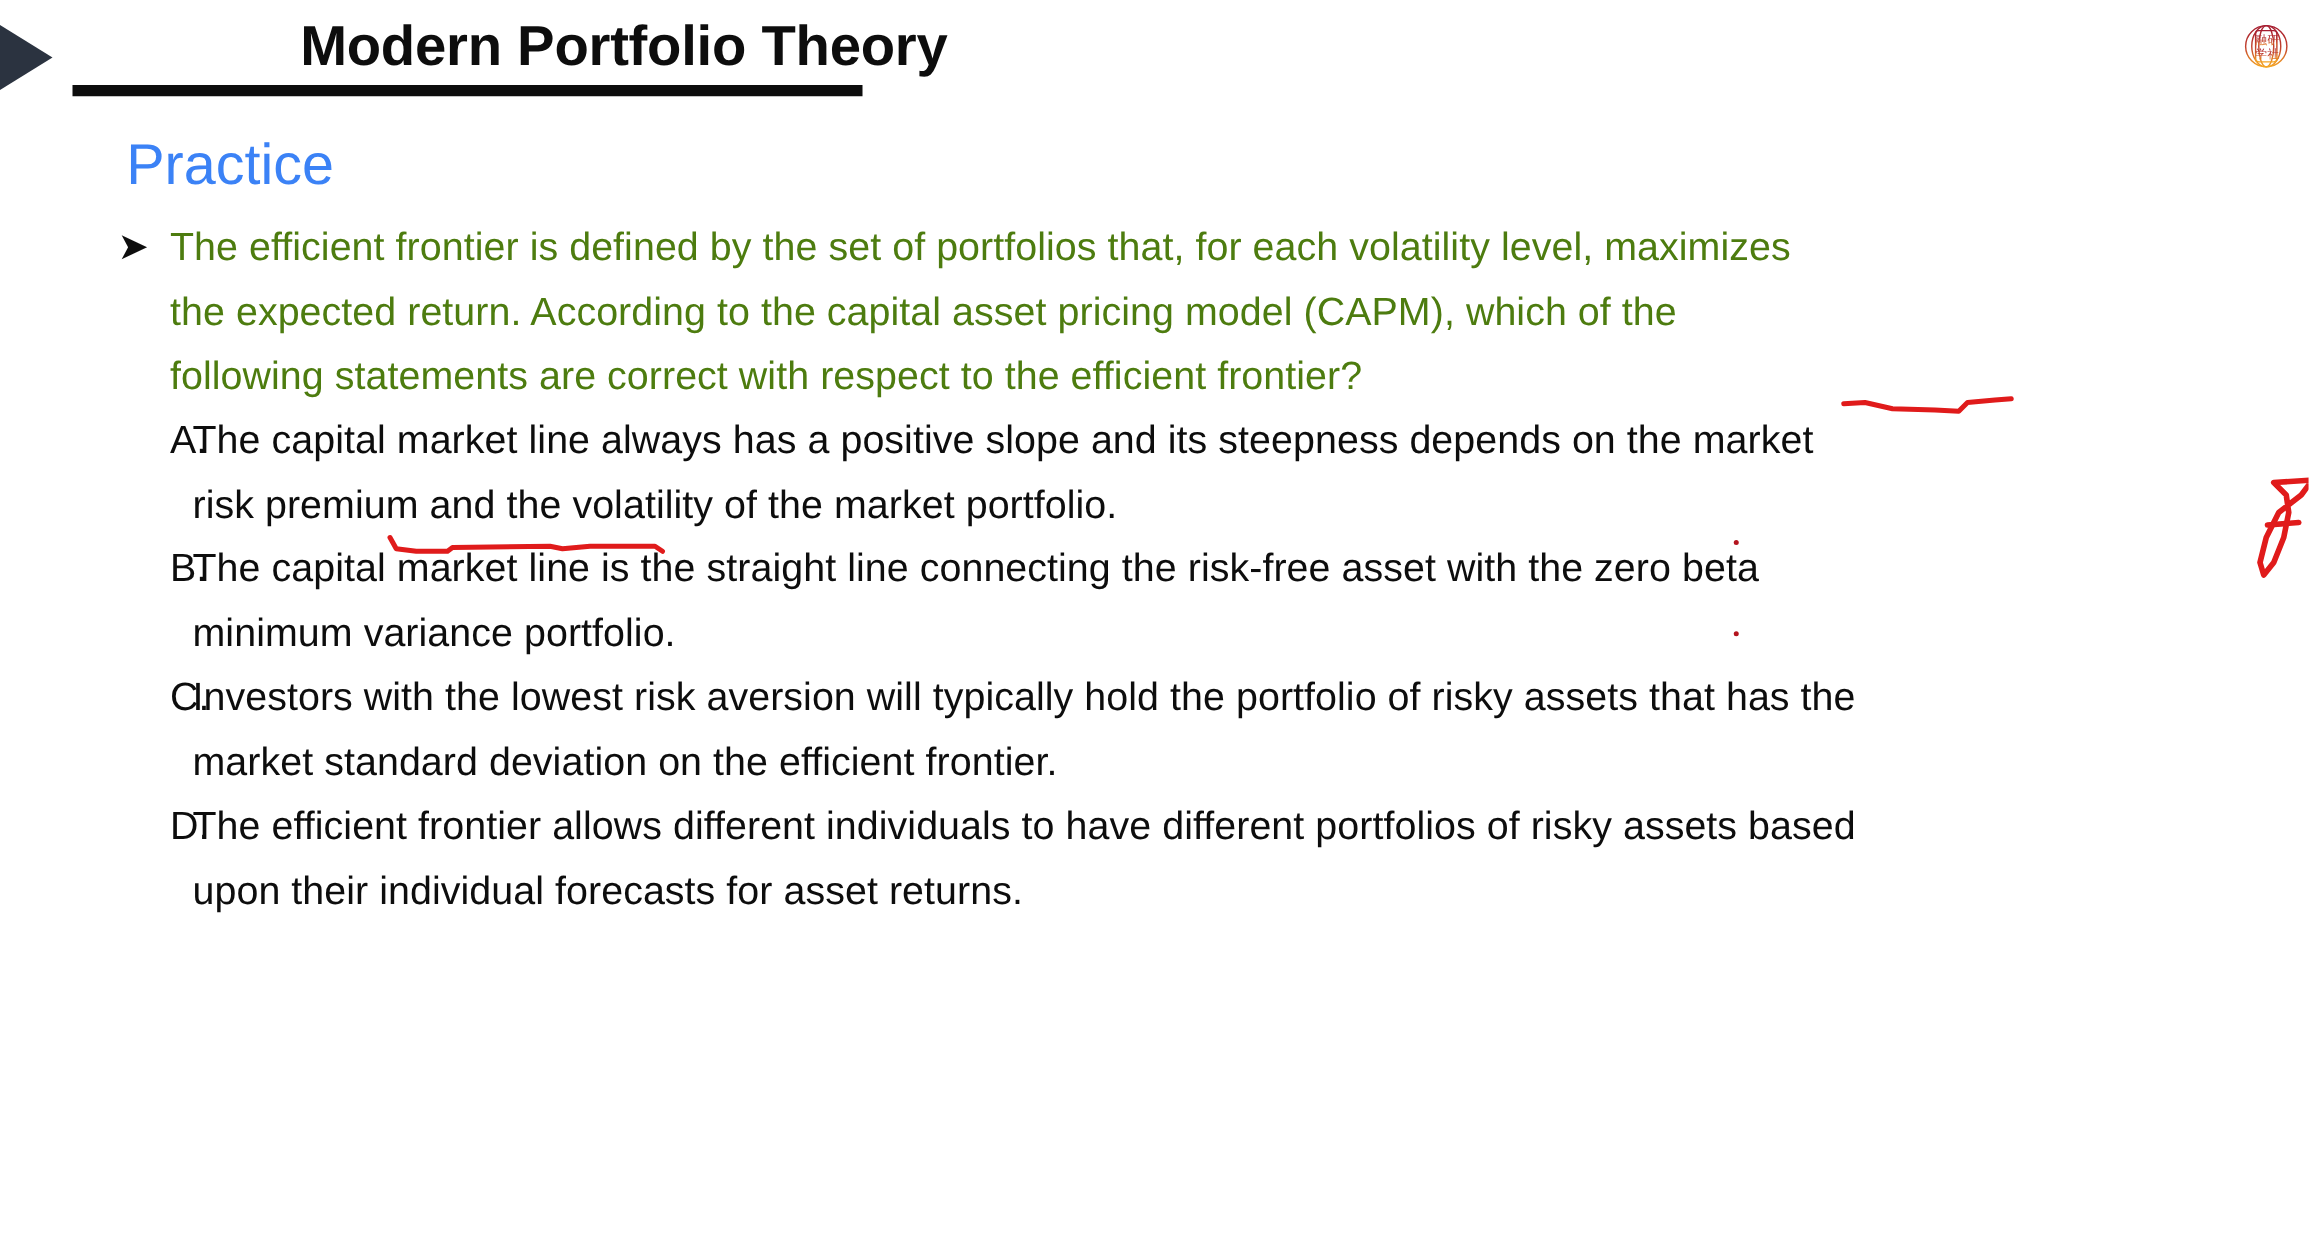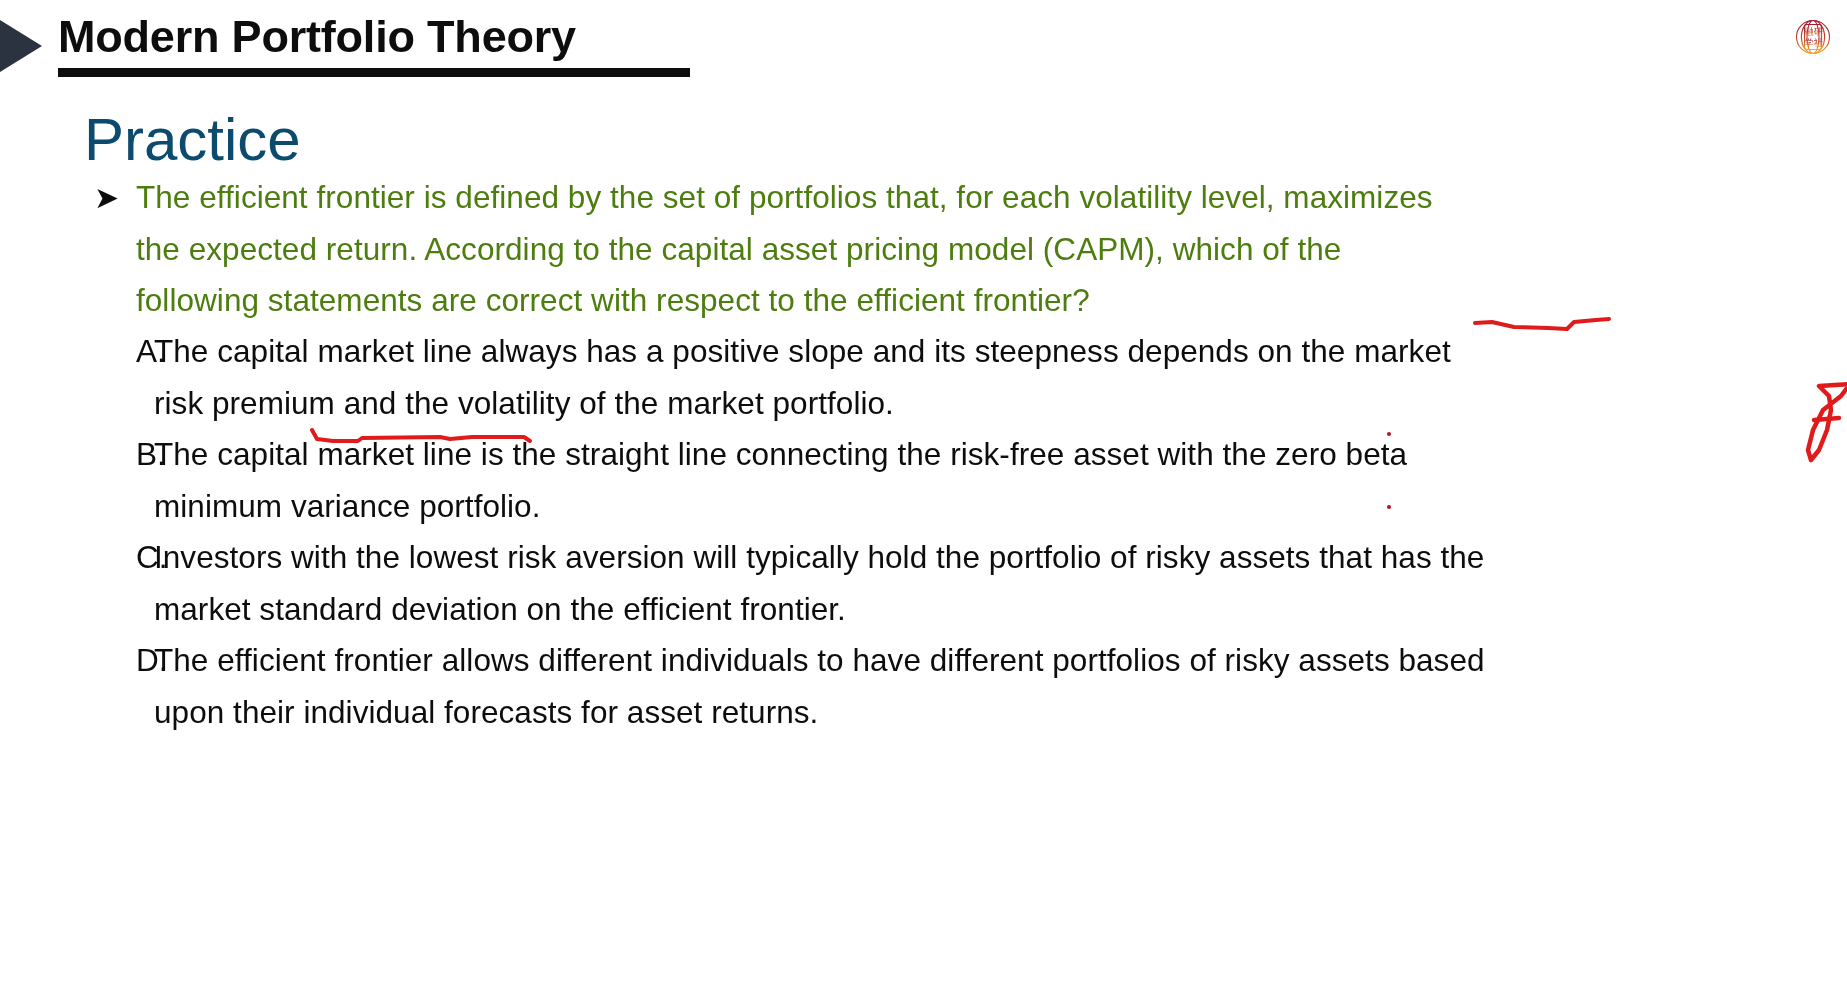--- a/index.html
+++ b/index.html
@@ -29,20 +29,21 @@
     height: 0;
     border-top: 26px solid transparent;
     border-bottom: 26px solid transparent;
     border-left: 42px solid #2b3340;
   }
   .title-block {
     position: absolute;
     left: 58px;
     top: 12px;
     width: 700px;
+    text-align: right;
   }
   .slide-title {
     font-size: 45px;
     font-weight: bold;
     color: #0d0d0d;
     letter-spacing: -0.2px;
     line-height: 1.1;
     white-space: nowrap;
   }
   .title-rule {
@@ -57,24 +58,24 @@
     position: absolute;
     left: 1789px;
     top: 13px;
     width: 48px;
     height: 48px;
   }
 
   
   .section-heading {
     position: absolute;
-    left: 84px;
+    left: 101px;
     top: 105px;
-    font-size: 60px;
-    color: #0c4a6e;
+    font-size: 46px;
+    color: #3b82f6;
     font-weight: normal;
     line-height: 1.15;
   }
 
   .question {
     position: absolute;
     left: 88px;
     top: 172px;
     width: 1380px;
   }

